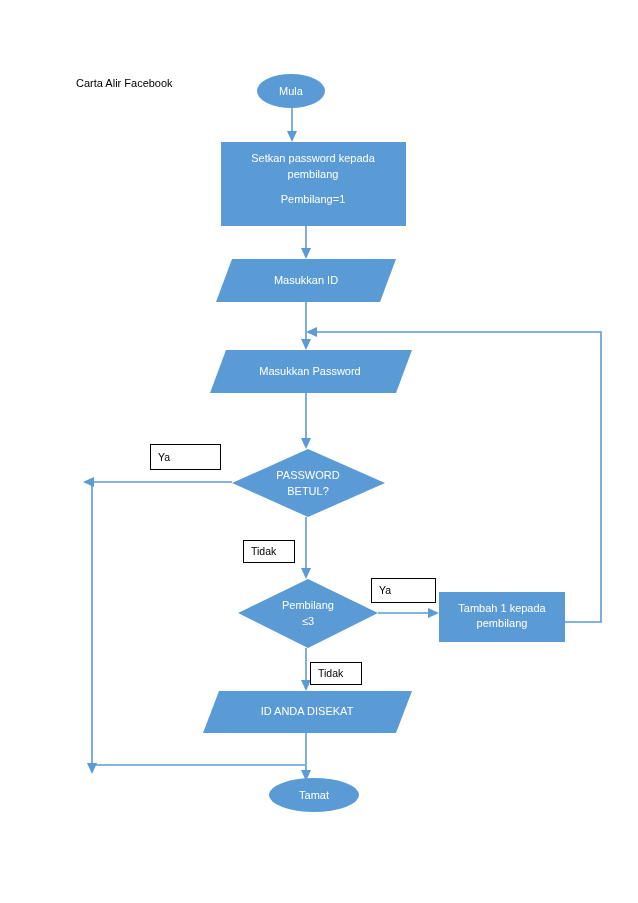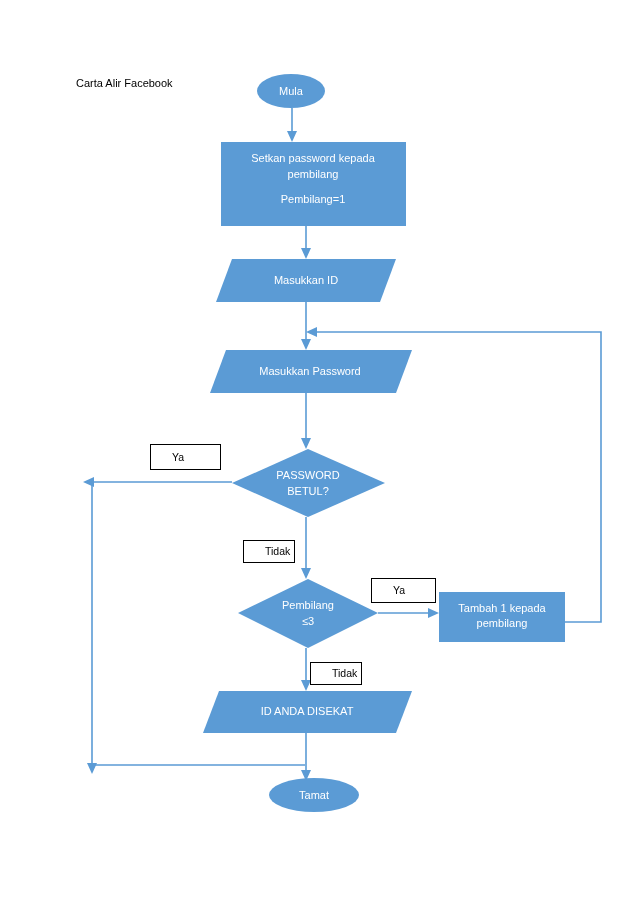--- a/index.html
+++ b/index.html
@@ -50,21 +50,21 @@
   .label-box {
     position: absolute;
     background: #ffffff;
     border: 1px solid #000000;
     box-sizing: border-box;
     font-size: 10.5px;
     line-height: 1;
     color: #000000;
     display: flex;
     align-items: center;
-    padding-left: 21px;
+    padding-left: 7px;
     font-family: "Liberation Sans", sans-serif;
   }
   #title {
     position: absolute;
     left: 76px;
     top: 77px;
     font-size: 11px;
     color: #000000;
     white-space: nowrap;
     font-family: "Liberation Sans", sans-serif;

